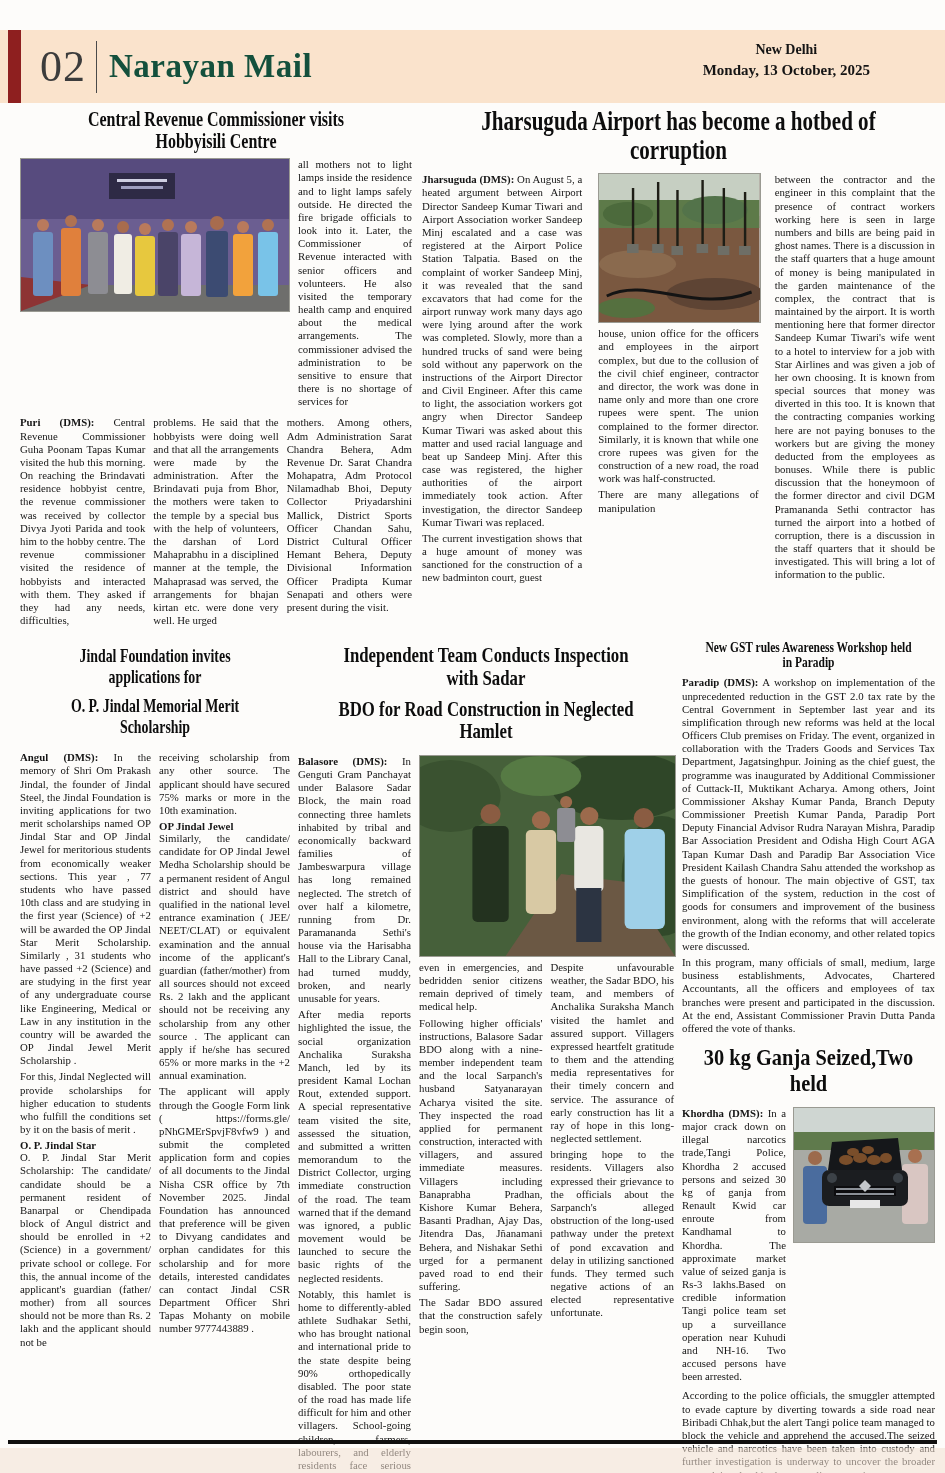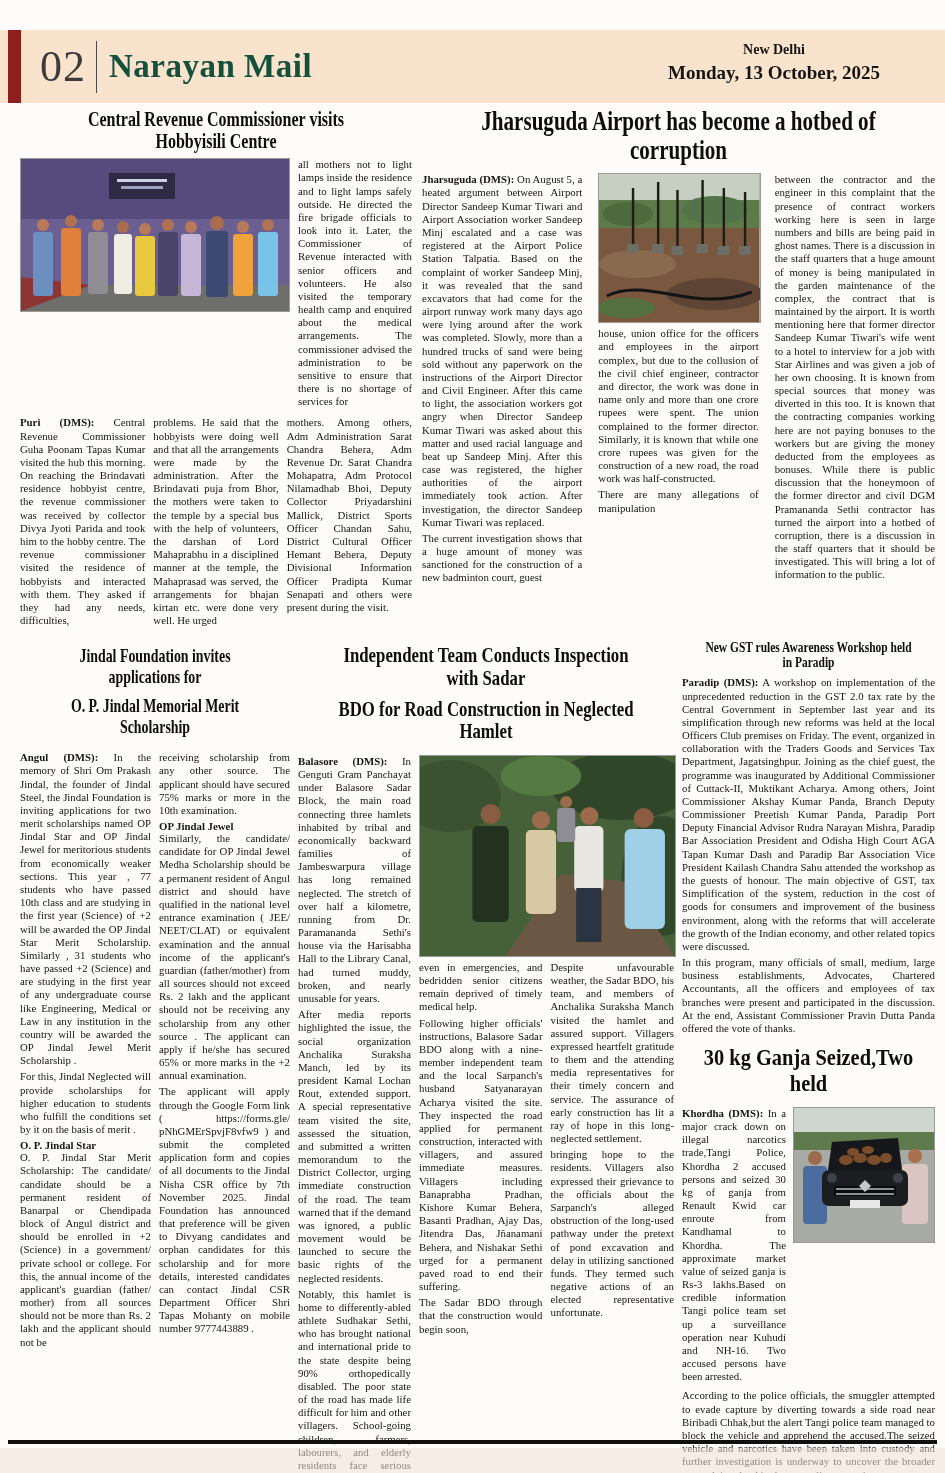--- a/index.html
+++ b/index.html
@@ -5,23 +5,23 @@
   html,body{margin:0;padding:0;background:#ffffff;}
   .page{position:relative;width:945px;height:1473px;overflow:hidden;background:#fdfcfa;
         font-family:"Liberation Serif",serif;color:#151515;}
   
   .masthead{position:relative;margin-top:30px;height:73px;background:#fae3cc;display:flex;align-items:center;}
   .redbar{position:absolute;left:8px;top:0;width:13px;height:73px;background:#8e1f1f;}
   .pageno{margin-left:40px;font-size:44px;color:#3c3c3c;font-weight:400;letter-spacing:1px;}
   .vline{width:1px;height:52px;background:#4a4a4a;margin:0 12px 0 10px;}
   .brand{font-size:33px;font-weight:700;color:#14503c;letter-spacing:.5px;}
   .section{position:absolute;left:0;right:0;text-align:center;font-size:42px;font-weight:700;color:#0c0c0c;pointer-events:none;}
-  .dateblock{position:absolute;right:65px;top:12px;text-align:center;font-weight:700;}
+  .dateblock{position:absolute;right:75px;top:12px;text-align:center;font-weight:700;}
   .city{font-size:14px;}
-  .date{font-size:19px;margin-top:4px;}
+  .date{font-size:15px;margin-top:4px;}
   
   .content{padding:4px 10px 0 20px;}
   .row{display:flex;}
   .cols{display:flex;}
   .col{min-width:0;}
   .p{font-size:10.8px;line-height:1.22;text-align:justify;margin:0 0 3px;}
   .dl{font-weight:700;}
   .sub{font-weight:700;font-size:10.8px;margin:1px 0 0;}
   .hl{font-weight:700;color:#0d0d0d;text-align:center;margin:0;line-height:1.08;}
   .h-central{font-size:20px;transform:scaleX(.8);transform-origin:50% 0;margin:2px 0 6px;}
@@ -222,21 +222,21 @@
                     <rect x="203" y="73" width="40" height="100" rx="6" fill="#9fd0e8"></rect>
                   <circle cx="145" cy="46" r="6" fill="#9c6a4c"></circle>
                     <rect x="136" y="52" width="18" height="34" rx="3" fill="#8d8d93"></rect>
                 </g>
               </svg>
             </div>
             <div class="cols" style="gap:8px;margin-top:4px;">
               <div class="col" style="flex:1;">
                 <p class="p">even in emergencies, and bedridden senior citizens remain deprived of timely medical help.</p>
                 <p class="p">Following higher officials' instructions, Balasore Sadar BDO along with a nine-member independent team and the local Sarpanch's husband Satyanarayan Acharya visited the site. They inspected the road applied for permanent construction, interacted with villagers, and assured immediate measures. Villagers including Banaprabha Pradhan, Kishore Kumar Behera, Basanti Pradhan, Ajay Das, Jitendra Das, Jñanamani Behera, and Nishakar Sethi urged for a permanent paved road to end their suffering.</p>
-                <p class="p">The Sadar BDO through that the construction would begin soon,</p>
+                <p class="p">The Sadar BDO assured that the construction safely begin soon,</p>
               </div>
               <div class="col" style="flex:1;">
                 <p class="p">Despite unfavourable weather, the Sadar BDO, his team, and members of Anchalika Suraksha Manch visited the hamlet and assured support. Villagers expressed heartfelt gratitude to them and the attending media representatives for their timely concern and service. The assurance of early construction has lit a ray of hope in this long-neglected settlement.</p>
                 <p class="p">bringing hope to the residents. Villagers also expressed their grievance to the officials about the Sarpanch's alleged obstruction of the long-used pathway under the pretext of pond excavation and delay in utilizing sanctioned funds. They termed such negative actions of an elected representative unfortunate.</p>
               </div>
             </div>
           </div>
         </div>
       </article>
 

